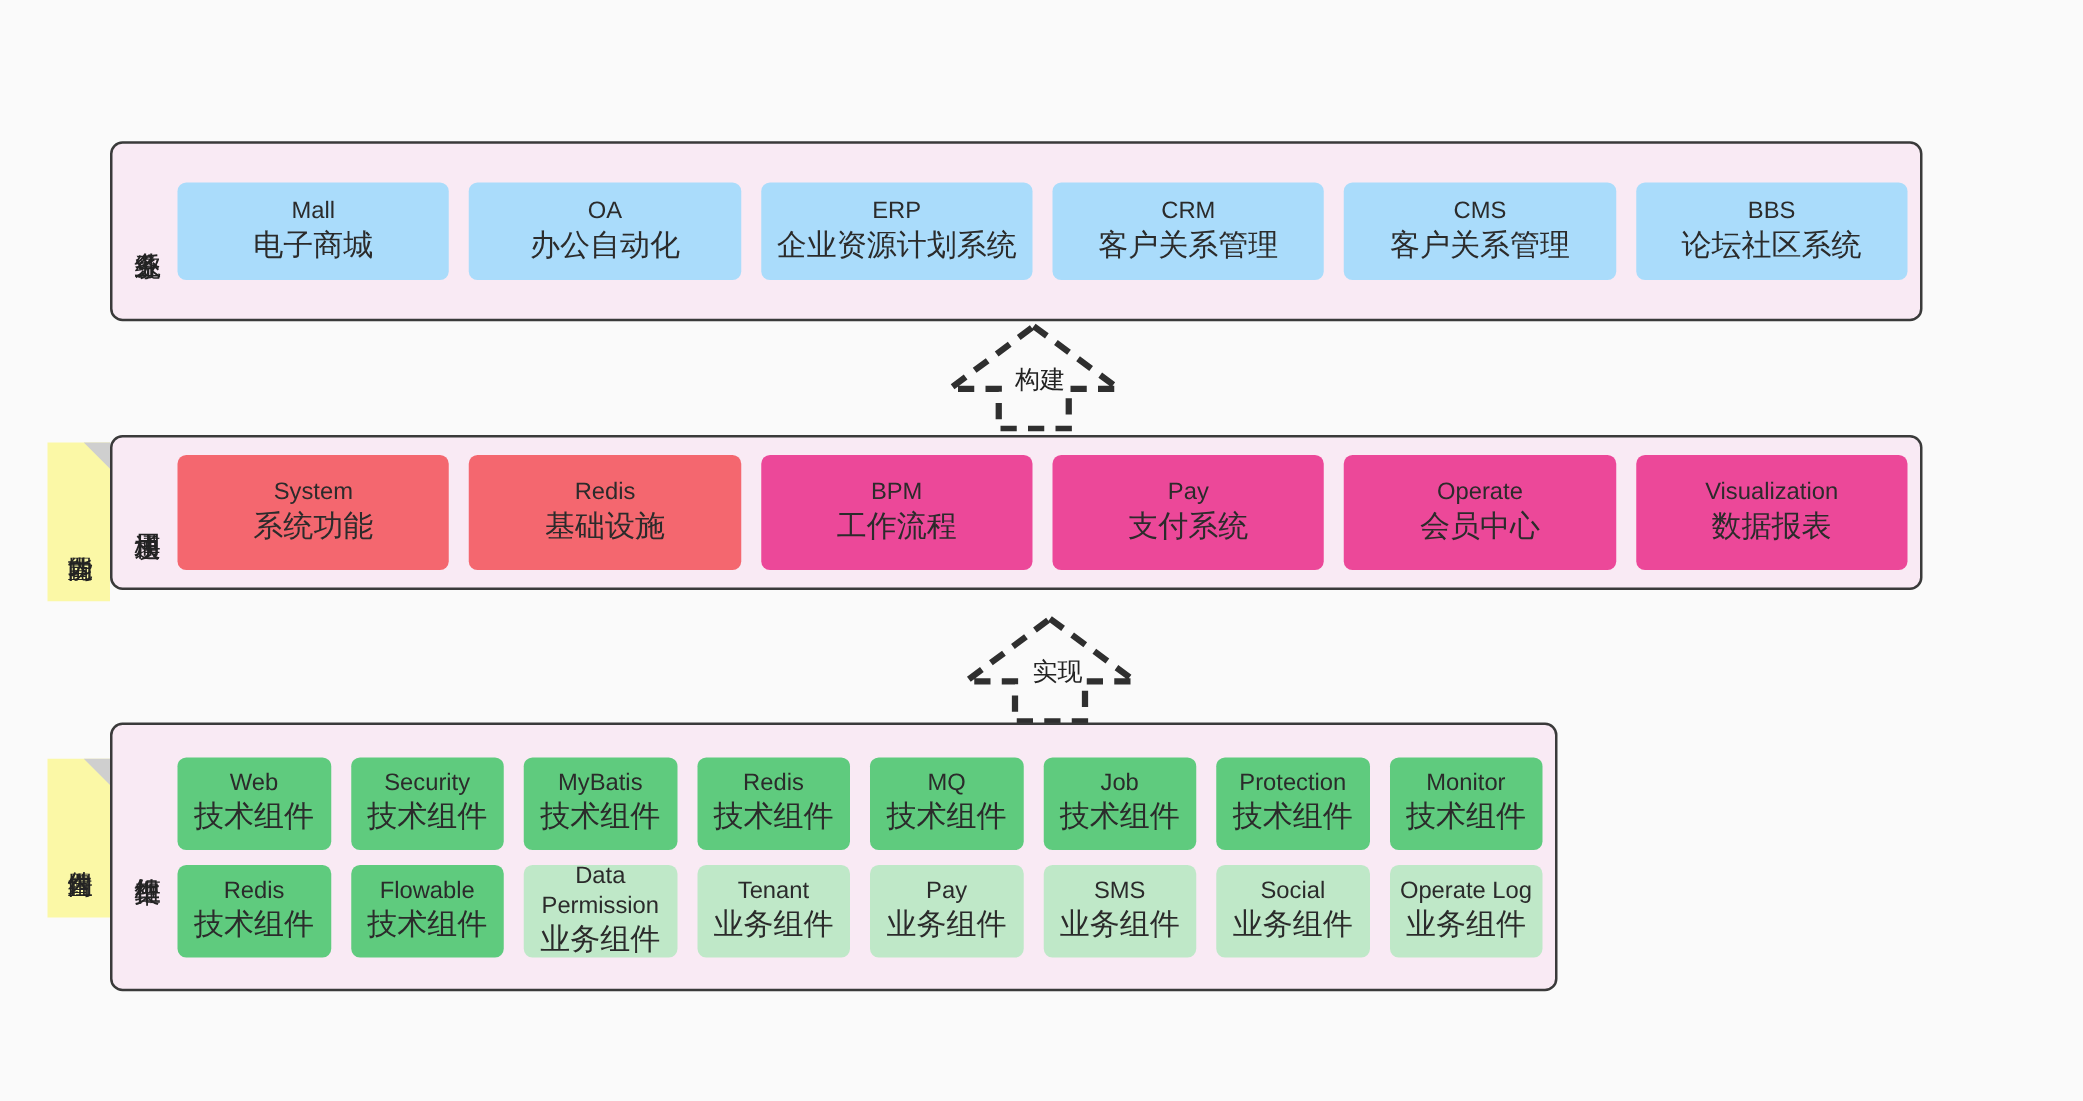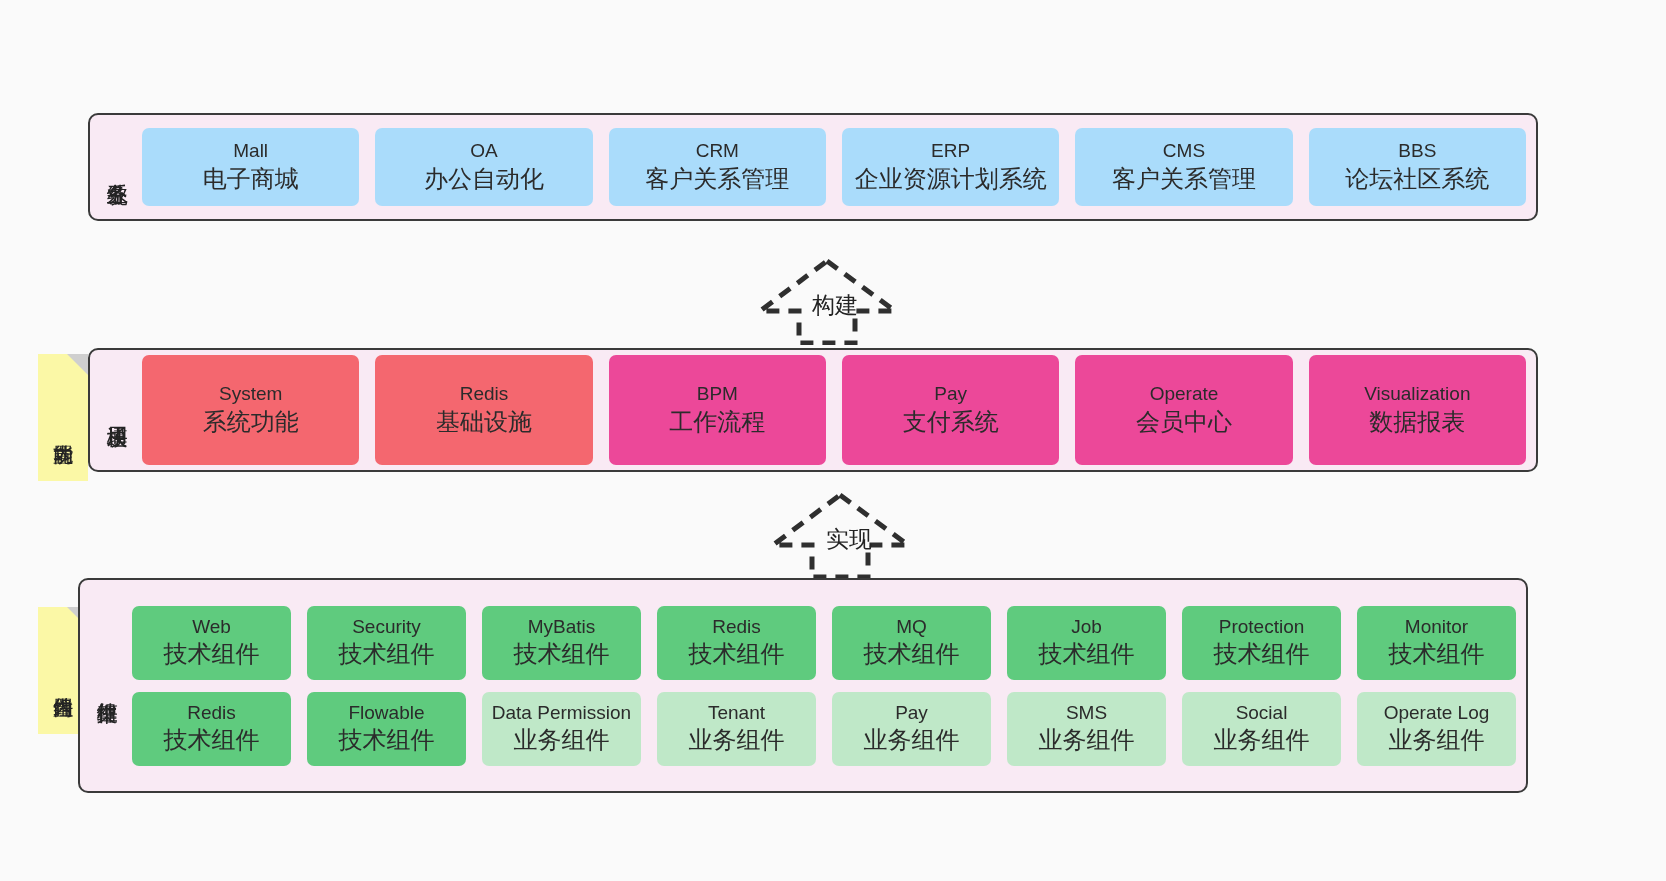--- a/index.html
+++ b/index.html
@@ -73,21 +73,21 @@
   }
   .card .t1 { font-size: 19px; }
   .card .t2 { font-size: 24px; }
   .card.blue  { background: #aadcfb; }
   .card.red   { background: #f4676f; }
   .card.pink  { background: #ec4899; }
   .card.green { background: #5fcb7e; }
   .card.mint  { background: #bfe8c8; }
 
   .h-biz   { height: 78px; }
-  .h-mod   { height: 110px; }
+  .h-mod   { height: 92px; }
   .h-comp  { height: 74px; }
 
   
   .note {
     position: absolute;
     box-sizing: border-box;
     width: 50px;
     background: #fbf8a6;
     display: flex;
     align-items: center;
@@ -110,51 +110,51 @@
     border-left: 21px solid transparent;
     border-top: 21px solid #cfcfcf;
   }
 
   
   .arrow {
     position: absolute;
   }
   .arrow-label {
     position: absolute;
-    font-size: 23px;
+    font-size: 20px;
     color: #232323;
     background: transparent;
     white-space: nowrap;
     user-select: none;
   }
 </style>
 </head>
 <body>
 
 <div id="canvas">
 
-  <div class="layer" id="layer-business" style="left:88px; top:113px; width:1450px; height:108px;">
+  <div class="layer" id="layer-business" style="left:88px; top:113px; width:1450px; height:144px;">
     <div class="layer-title">业务系统</div>
     <div class="layer-body">
       <div class="row">
         <div class="card blue h-biz">
           <span class="t1">Mall</span>
           <span class="t2">电子商城</span>
         </div>
         <div class="card blue h-biz">
           <span class="t1">OA</span>
           <span class="t2">办公自动化</span>
         </div>
         <div class="card blue h-biz">
+          <span class="t1">ERP</span>
+          <span class="t2">企业资源计划系统</span>
+        </div>
+        <div class="card blue h-biz">
           <span class="t1">CRM</span>
           <span class="t2">客户关系管理</span>
-        </div>
-        <div class="card blue h-biz">
-          <span class="t1">ERP</span>
-          <span class="t2">企业资源计划系统</span>
         </div>
         <div class="card blue h-biz">
           <span class="t1">CMS</span>
           <span class="t2">客户关系管理</span>
         </div>
         <div class="card blue h-biz">
           <span class="t1">BBS</span>
           <span class="t2">论坛社区系统</span>
         </div>
       </div>
@@ -206,21 +206,21 @@
   <svg class="arrow" style="left:768px; top:489px; width:145px; height:90px;" viewBox="0 0 145 90">
     <polygon points="72,6 140,56 100,56 100,88 44,88 44,56 5,56" fill="none" stroke="#2f2f2f" stroke-width="5" stroke-dasharray="13 9" stroke-linejoin="miter"></polygon>
   </svg>
   <div class="arrow-label" style="left:826px; top:524px;">实现</div>
 
   <div class="note" style="left:38px; top:607px; height:127px;">
     <span class="fold"></span>
     <span>内置组件</span>
   </div>
 
-  <div class="layer" id="layer-framework" style="left:78px; top:578px; width:1450px; height:215px;">
+  <div class="layer" id="layer-framework" style="left:88px; top:578px; width:1158px; height:215px;">
     <div class="layer-title">框架组件</div>
     <div class="layer-body">
 
       <div class="row">
         <div class="card green h-comp">
           <span class="t1">Web</span>
           <span class="t2">技术组件</span>
         </div>
         <div class="card green h-comp">
           <span class="t1">Security</span>

